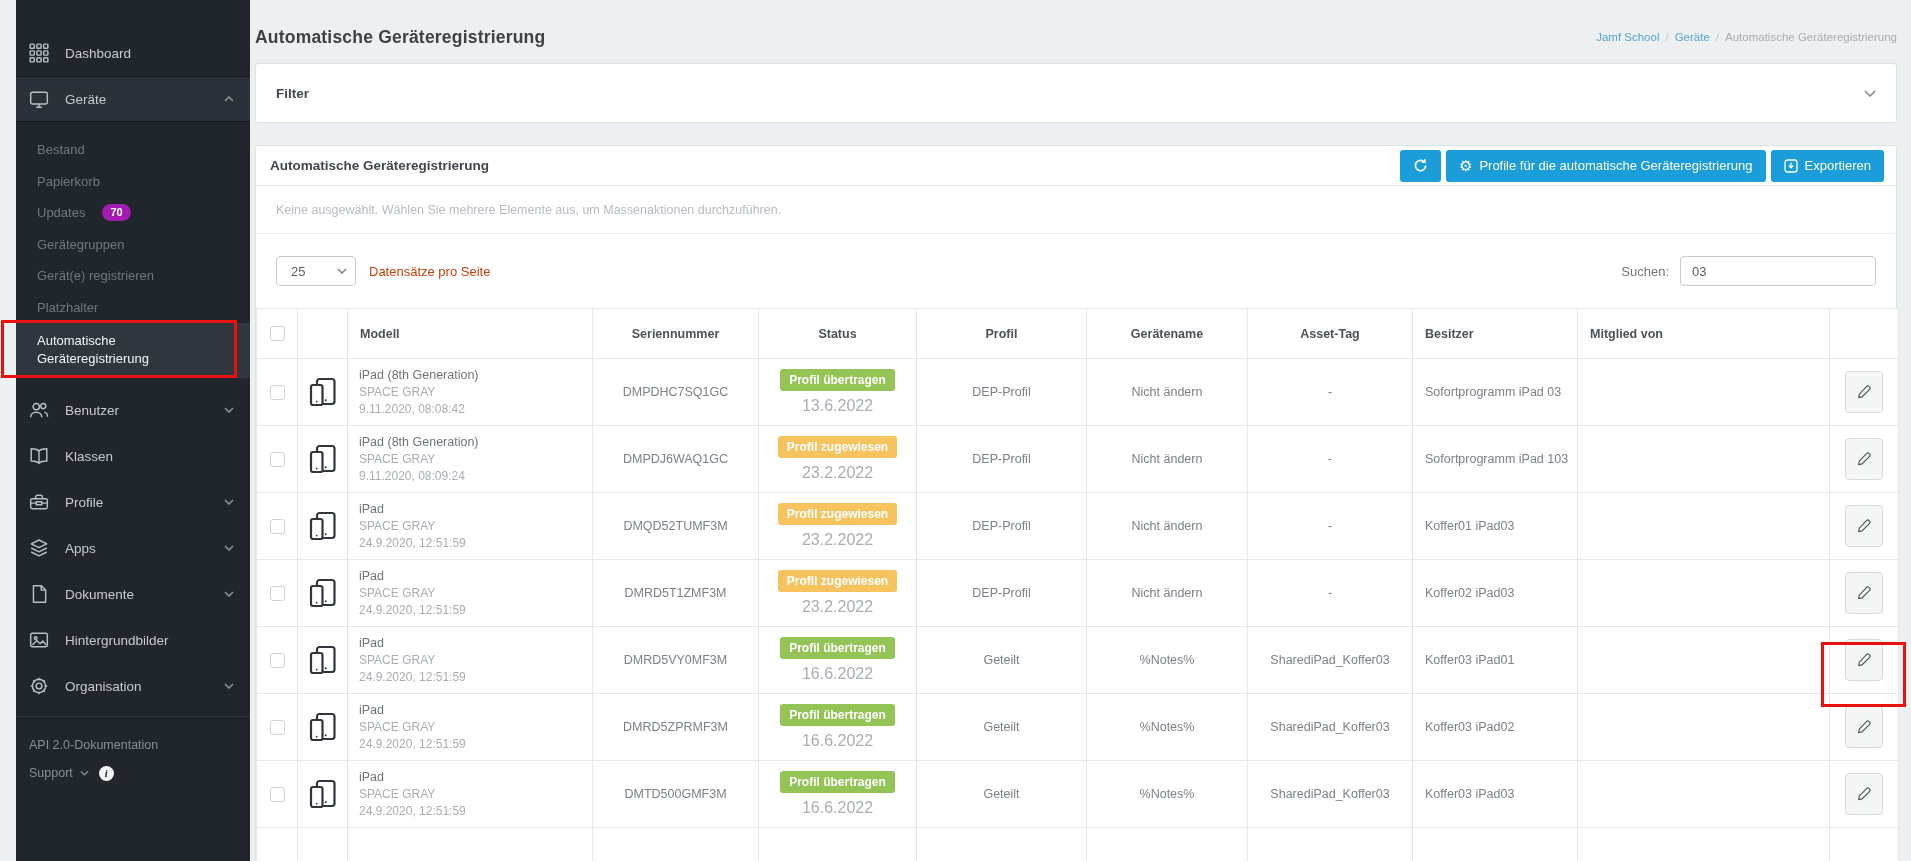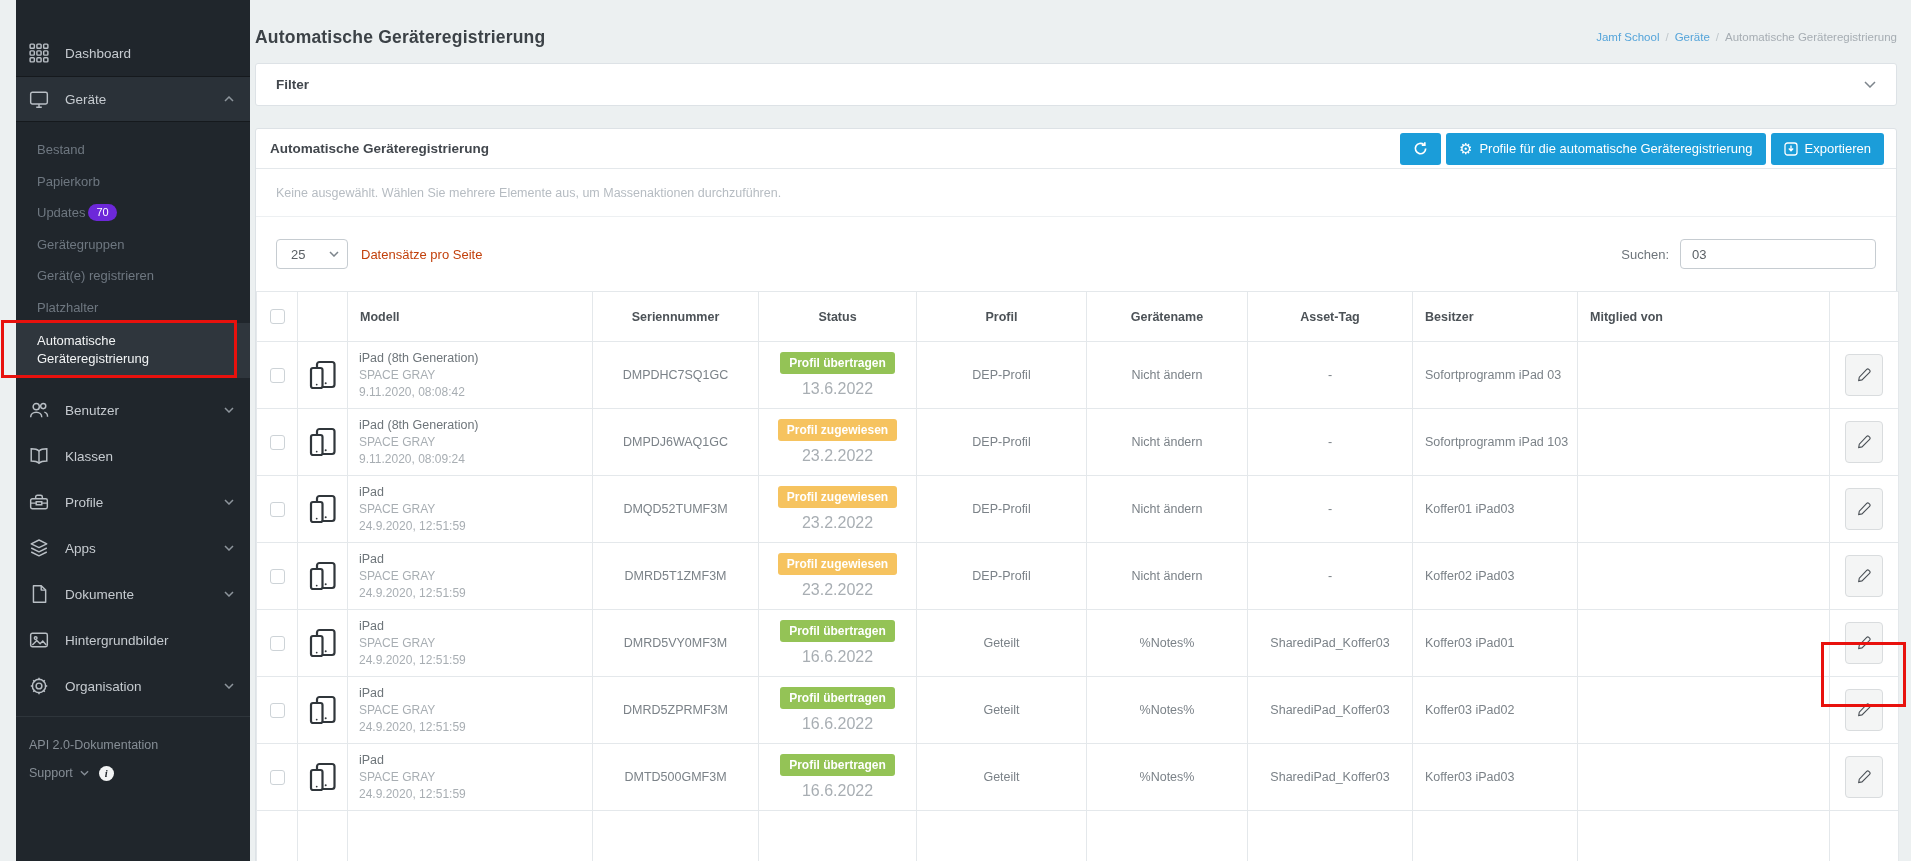--- a/index.html
+++ b/index.html
@@ -8,52 +8,52 @@
 
   
   .sidebar { position:absolute; left:16px; top:0; width:234px; height:861px; background:#20262c; padding-top:30px; }
   .nav-item { height:46px; display:flex; align-items:center; padding:0 16px 0 13px; color:#c6cbd0; font-size:13.5px; cursor:pointer; }
   .nav-item .i { width:20px; height:20px; margin-right:16px; flex:0 0 20px; color:#b9bfc5; }
   .nav-item .chev { margin-left:auto; color:#8d959c; }
   .nav-item.section-open { background:#2a3138; border-top:1px solid #15191d; border-bottom:1px solid #15191d; }
   .subnav { list-style:none; margin-top:12px; }
   .subnav li { min-height:31.5px; display:flex; align-items:center; padding-left:21px; font-size:13px; color:#6e7780; cursor:pointer; }
   .subnav li.active { background:#2f363d; color:#f2f4f5; padding:9px 48px 10px 21px; line-height:18px; }
-  .badge-red { display:inline-block; margin-left:3px; background:#6d28d9; color:#fff; font-size:11px; font-weight:normal; line-height:1; padding:3px 8px; border-radius:9px; }
+  .badge-red { display:inline-block; margin-left:17px; background:#a21caf; color:#fff; font-size:11px; font-weight:bold; line-height:1; padding:3px 8px; border-radius:9px; }
   .parent-group { margin-top:9px; }
   .sidebar-divider { border-top:1px solid #2e353b; margin-top:7px; }
   .sidebar-footer { padding:14px 13px 0 13px; }
   .foot-link { height:28px; display:flex; align-items:center; font-size:12.5px; color:#868e96; cursor:pointer; }
   .foot-link .chev { margin-left:7px; }
   .info-circle { width:15px; height:15px; border-radius:50%; background:#f2f4f5; color:#20262c; font-size:10.5px; font-weight:bold; font-style:italic; display:inline-flex; align-items:center; justify-content:center; margin-left:10px; font-family:"Liberation Serif", serif; }
 
   
   .main { position:absolute; left:234px; top:0; width:1677px; height:861px; padding:0 14px 0 21px; }
   .page-head { padding-top:27px; height:63px; display:flex; align-items:flex-start; justify-content:space-between; }
   .page-title { font-size:17.5px; font-weight:bold; color:#3c4247; letter-spacing:.2px; }
   .breadcrumb { font-size:11.5px; color:#a6adb3; padding-top:4px; }
   .breadcrumb a { color:#54a4da; text-decoration:none; cursor:pointer; }
   .breadcrumb .sep { color:#bfc6cb; margin:0 6px; }
 
   .card { background:#fff; border:1px solid #dde2e6; border-radius:3px; }
-  .filter-card { height:43px; display:flex; align-items:center; justify-content:space-between; padding:4px 20px; margin-bottom:22px; cursor:pointer; }
+  .filter-card { height:60px; display:flex; align-items:center; justify-content:space-between; padding:4px 20px; margin-bottom:22px; cursor:pointer; }
   .filter-label { font-size:13.5px; font-weight:bold; color:#42474d; }
   .chev-gray { color:#7d858c; }
 
   .card-head { height:40px; display:flex; align-items:center; padding:0 12px 0 14px; border-bottom:1px solid #e4e8eb; }
   .card-title { font-size:13.5px; font-weight:bold; color:#42474d; }
   .btn-group { margin-left:auto; display:flex; gap:5px; }
   .btn-blue { background:#1b9dd9; color:#fff; border:none; border-radius:3px; height:32px; font-size:13px; font-family:"Liberation Sans",sans-serif; display:inline-flex; align-items:center; gap:7px; padding:0 13px; cursor:pointer; }
   .btn-blue.icon-only { width:41px; justify-content:center; padding:0; }
   .gear-glyph { font-size:15px; line-height:1; }
 
   .bulk-hint { height:48px; display:flex; align-items:center; padding:0 20px; font-size:12.5px; color:#b6bcc2; border-bottom:1px solid #edf0f2; }
 
   .controls { height:74px; display:flex; align-items:center; padding:0 20px; }
-  .select-wrap { position:relative; width:72px; height:30px; }
+  .select-wrap { position:relative; width:80px; height:30px; }
   .select-wrap select { appearance:none; -webkit-appearance:none; width:100%; height:100%; border:1px solid #c6ccd1; border-radius:4px; background:#fff; font-size:13px; color:#5a6065; padding:0 24px 0 14px; font-family:"Liberation Sans",sans-serif; cursor:pointer; }
   .select-wrap .sel-chev { position:absolute; right:9px; top:12px; pointer-events:none; color:#7d858c; }
   .controls-label { font-size:13px; color:#c2410c; margin-left:13px; }
   .search-zone { margin-left:auto; display:flex; align-items:center; }
   .search-label { font-size:13px; color:#6e757b; margin-right:11px; }
   .search-input { width:196px; height:30px; border:1px solid #c6ccd1; border-radius:4px; font-size:13px; color:#5a6065; padding:0 11px; font-family:"Liberation Sans",sans-serif; }
 
   
   table { width:100%; border-collapse:collapse; table-layout:fixed; }
   th, td { border:1px solid #e4e8eb; }

